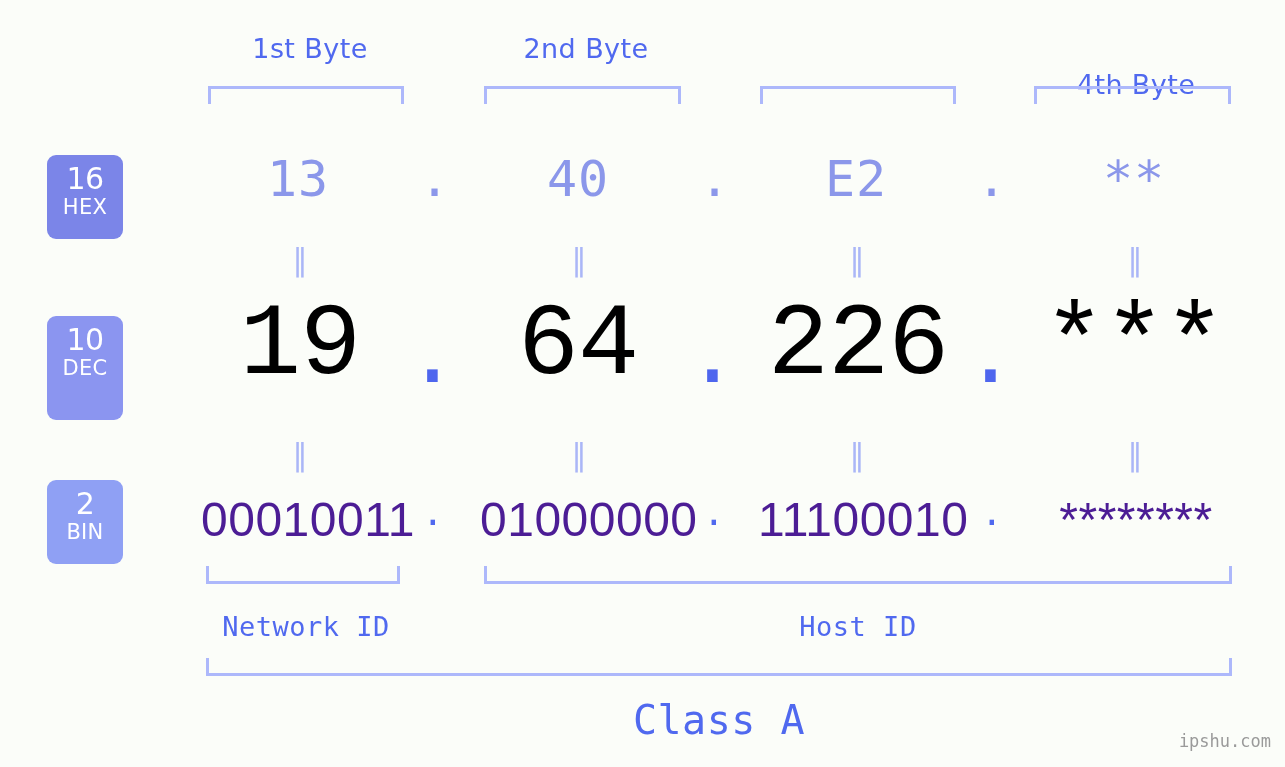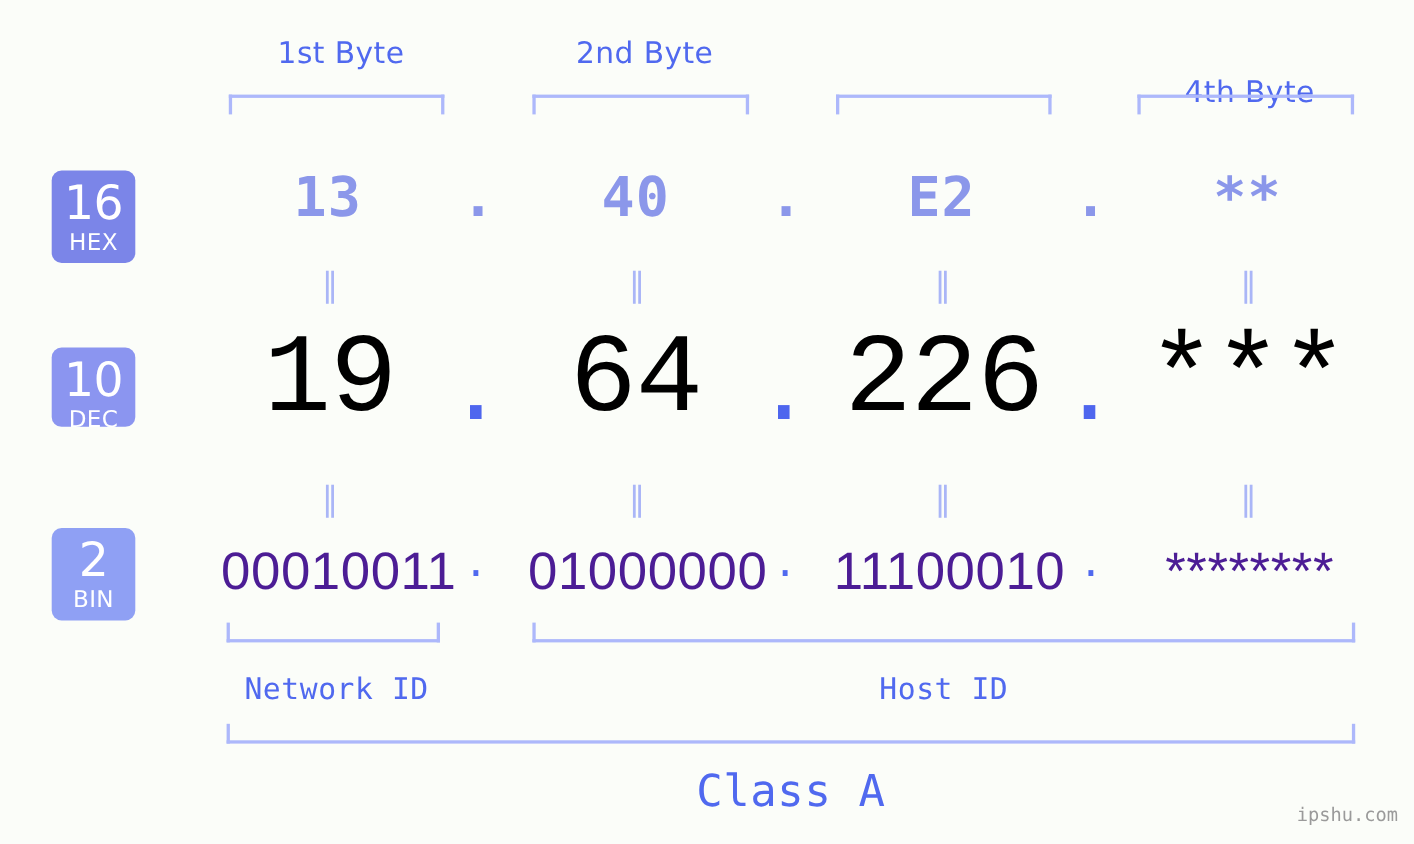--- a/index.html
+++ b/index.html
@@ -60,50 +60,49 @@
     width: 76px;
     border-radius: 9px;
     color: #ffffff;
     text-align: center;
     font-family: "DejaVu Sans", sans-serif;
     line-height: 1;
     box-sizing: border-box;
   }
   .badge .num {
     display: block;
-    font-size: 43px;
+    font-size: 30px;
     padding-top: 9px;
     letter-spacing: -0.5px;
   }
   .badge .abbr {
     display: block;
     font-size: 21px;
     padding-top: 3px;
     letter-spacing: 0.3px;
   }
   #badge-hex { top: 155px; height: 84px; background: #7b85e8; }
-  #badge-dec { top: 316px; height: 72px; background: #8b95f0; }
+  #badge-dec { top: 316px; height: 104px; background: #8b95f0; }
   #badge-bin { top: 480px; height: 84px; background: #8fa0f4; }
 
   
   .cell {
     position: absolute;
     text-align: center;
     white-space: nowrap;
   }
 
   
   .row-hex .cell {
     top: 150px;
     width: 200px;
     font-size: 50px;
     color: #8b97ea;
     font-family: "DejaVu Sans Mono", monospace;
     letter-spacing: 1px;
-    font-weight: bold;
   }
   .row-hex .dot {
     top: 150px;
     width: 40px;
     font-size: 50px;
     color: #8b97ea;
     font-family: "DejaVu Sans Mono", monospace;
   }
 
   

